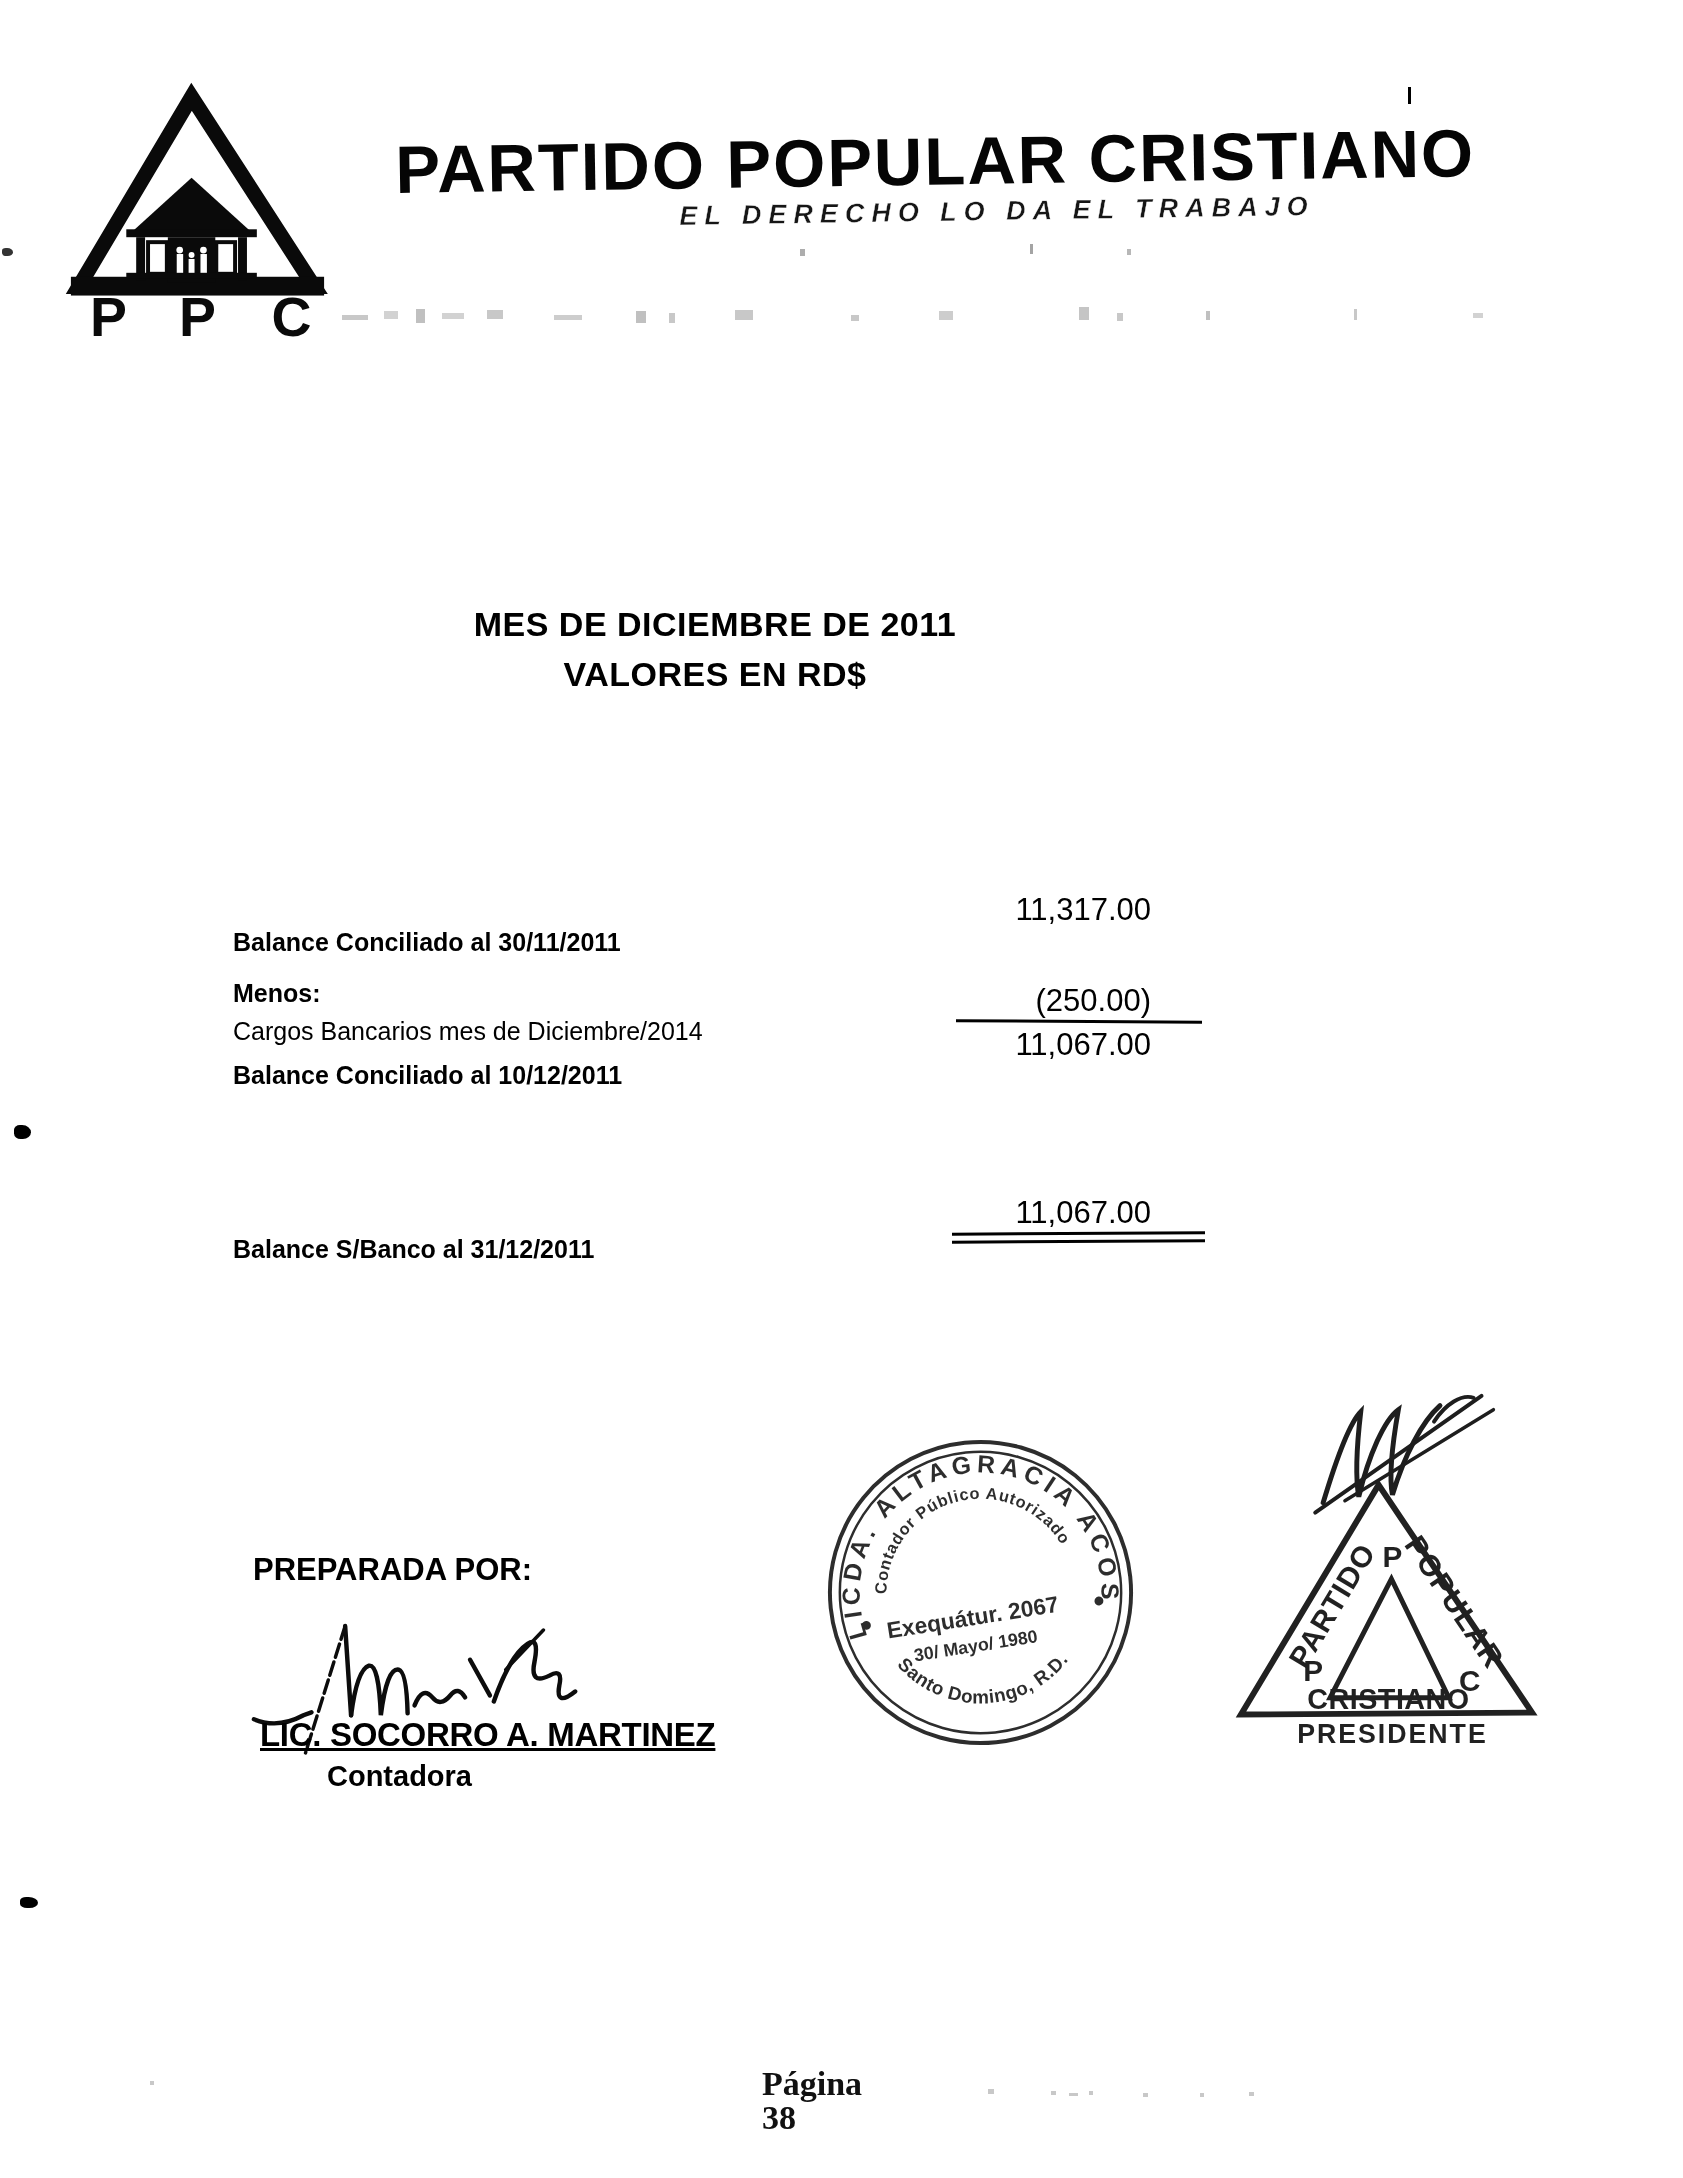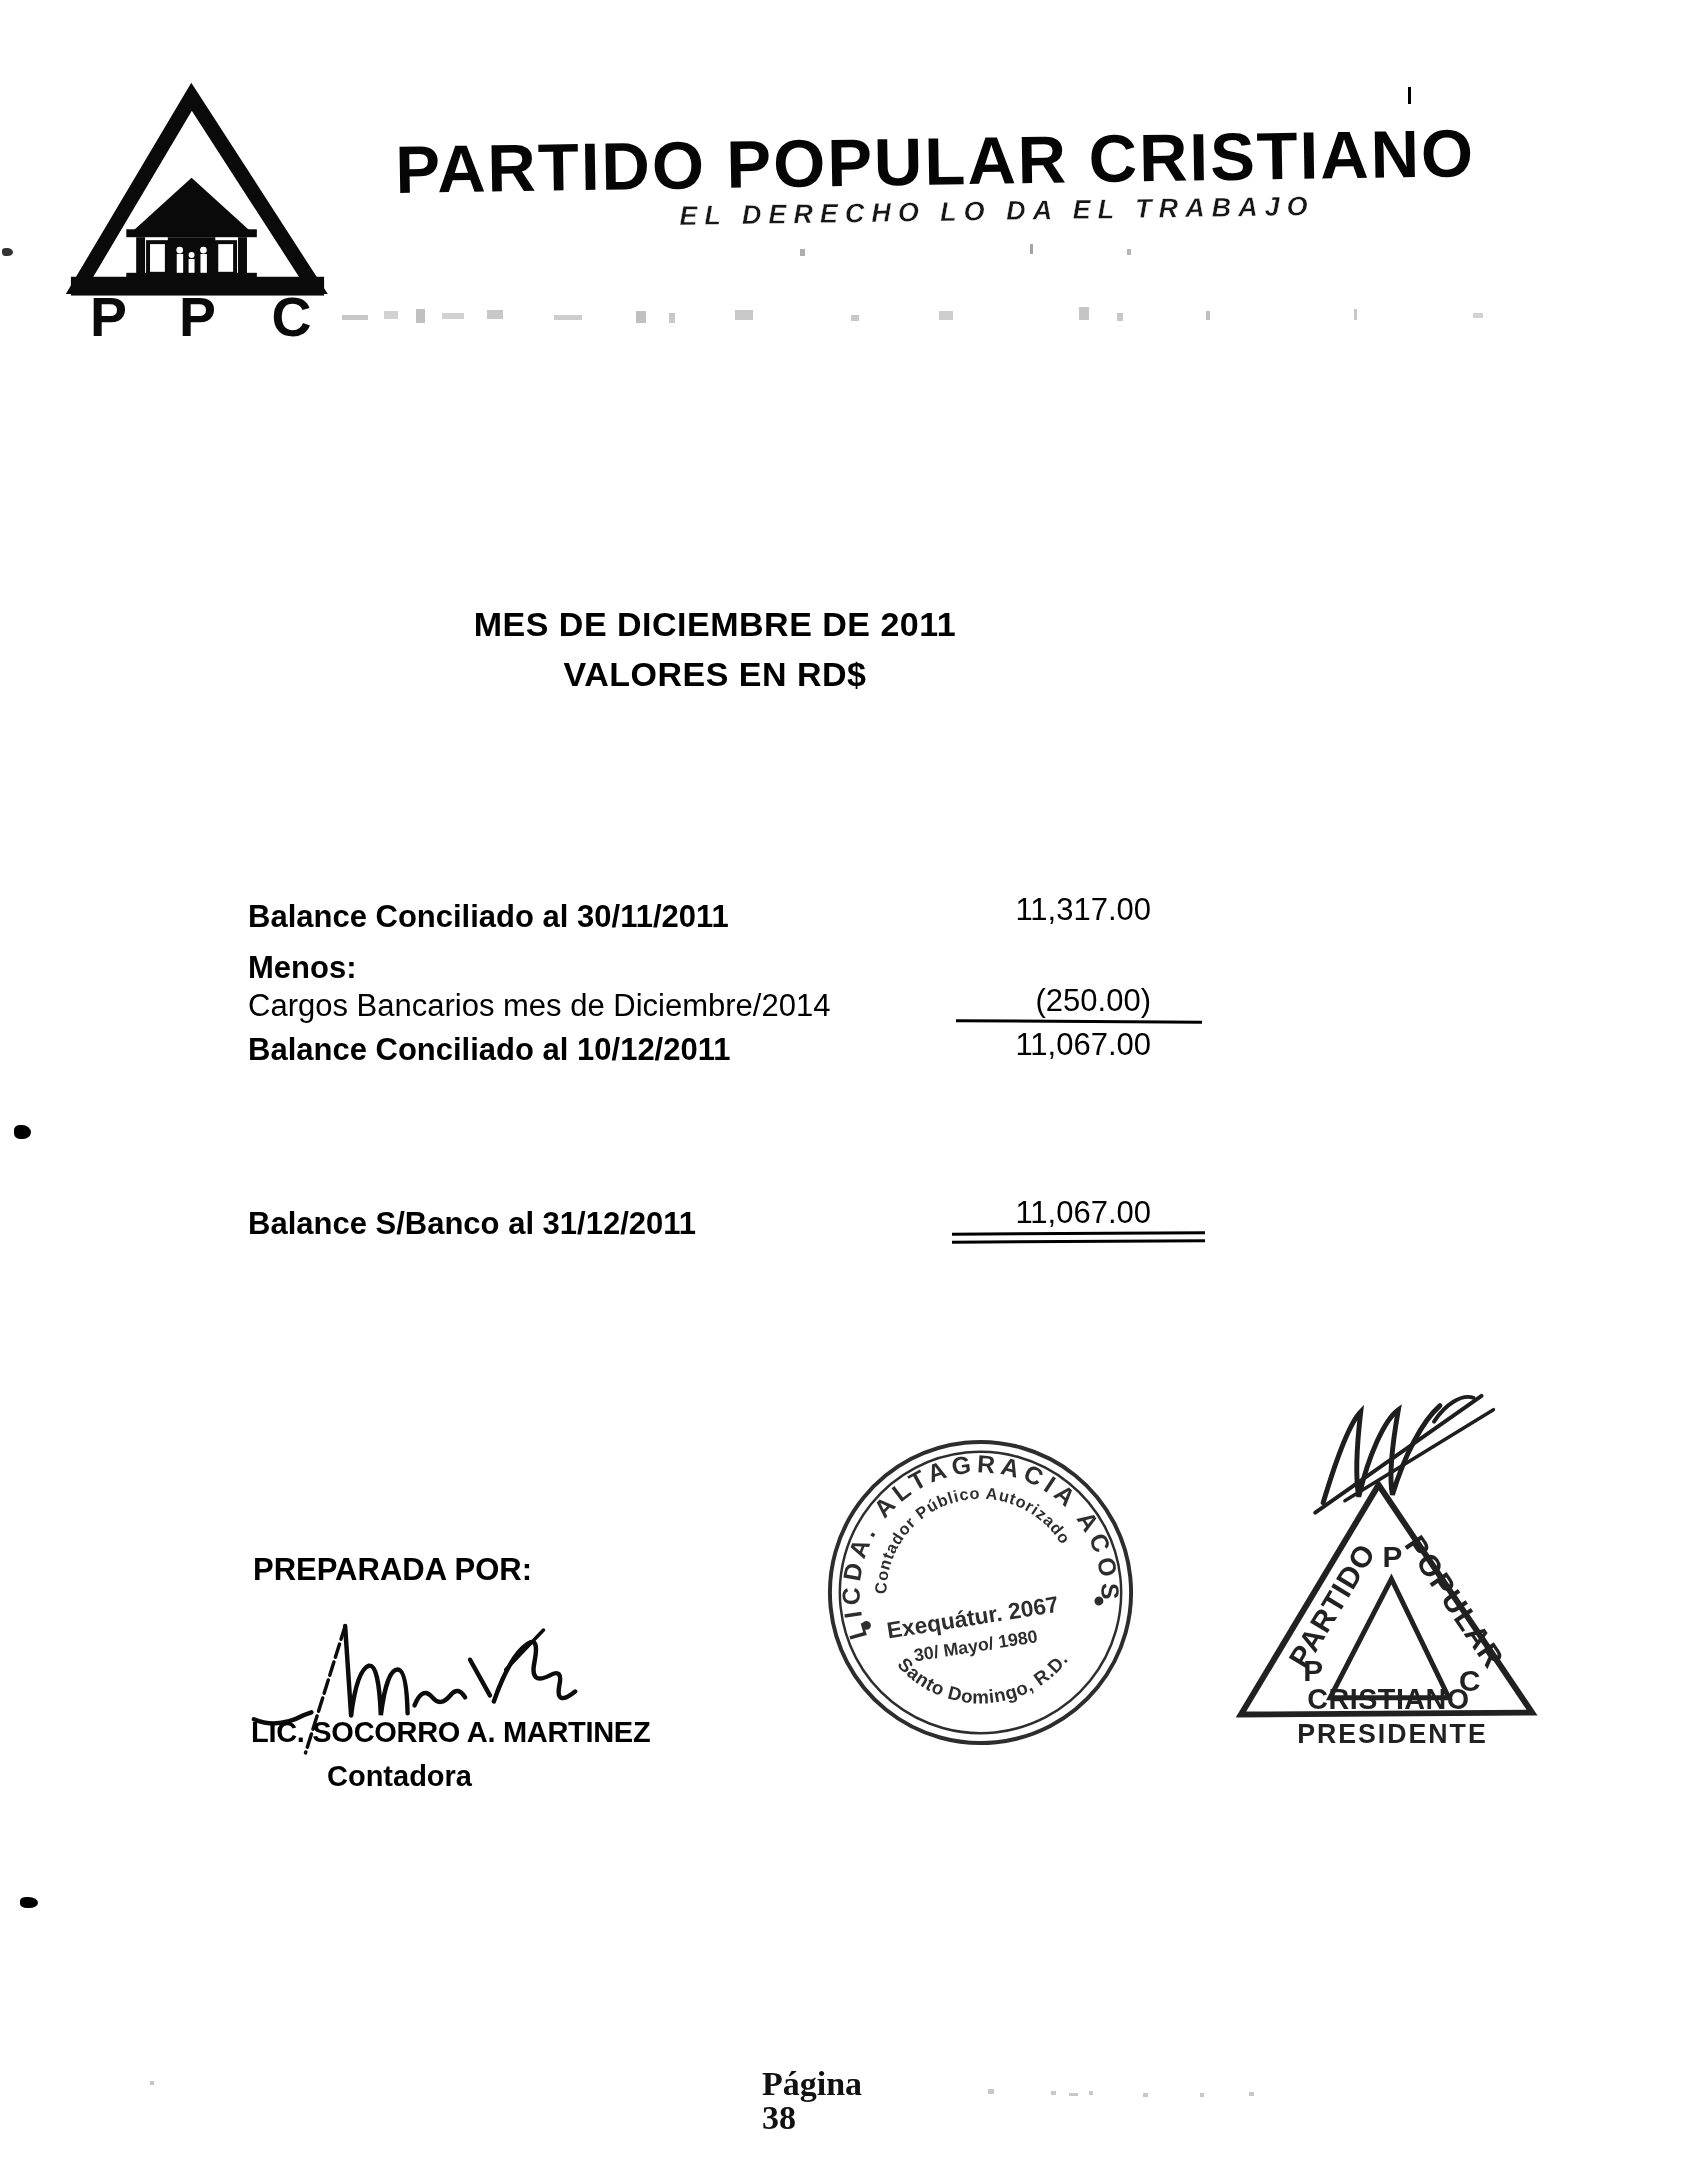--- a/index.html
+++ b/index.html
@@ -26,28 +26,28 @@
     transform:rotate(-0.9deg);transform-origin:left top;
     -webkit-text-stroke:0.4px #fff;
   }
   .noise{background:#4a4a4a;}
   
   .title-line{
     left:220px;width:990px;text-align:center;
     font-size:34px;font-weight:800;letter-spacing:0.5px;white-space:nowrap;
   }
   
-  .row-label{left:248px;font-size:31px;font-weight:800;white-space:nowrap;}
+  .row-label{left:233px;font-size:25px;font-weight:800;white-space:nowrap;margin-top:29px;}
   .row-label.regular{font-weight:400;}
   .row-value{left:941px;width:210px;text-align:right;font-size:31px;font-weight:400;white-space:nowrap;}
   .row-value.regular{font-weight:400;}
   .rule{border-top:3px solid #000;height:0;}
   
   .prepared-label{left:253px;top:1552px;font-size:31px;font-weight:800;}
-  .signer-name{left:251px;top:1716px;font-size:29px;font-weight:800;letter-spacing:-0.3px;white-space:nowrap;}
+  .signer-name{left:260px;top:1716px;font-size:33px;font-weight:800;letter-spacing:-0.3px;white-space:nowrap;text-decoration:underline;}
   .signer-title{left:327px;top:1760px;font-size:29px;font-weight:700;}
   
   .footer-text{font-family:"Liberation Serif",serif;font-weight:700;font-size:34px;color:#111;}
   .speck{background:#000;border-radius:40% 60% 55% 45%;}
   .faint{opacity:0.3;}
   svg text{font-family:"Liberation Sans",sans-serif;}
 </style>
 </head>
 <body>
 

